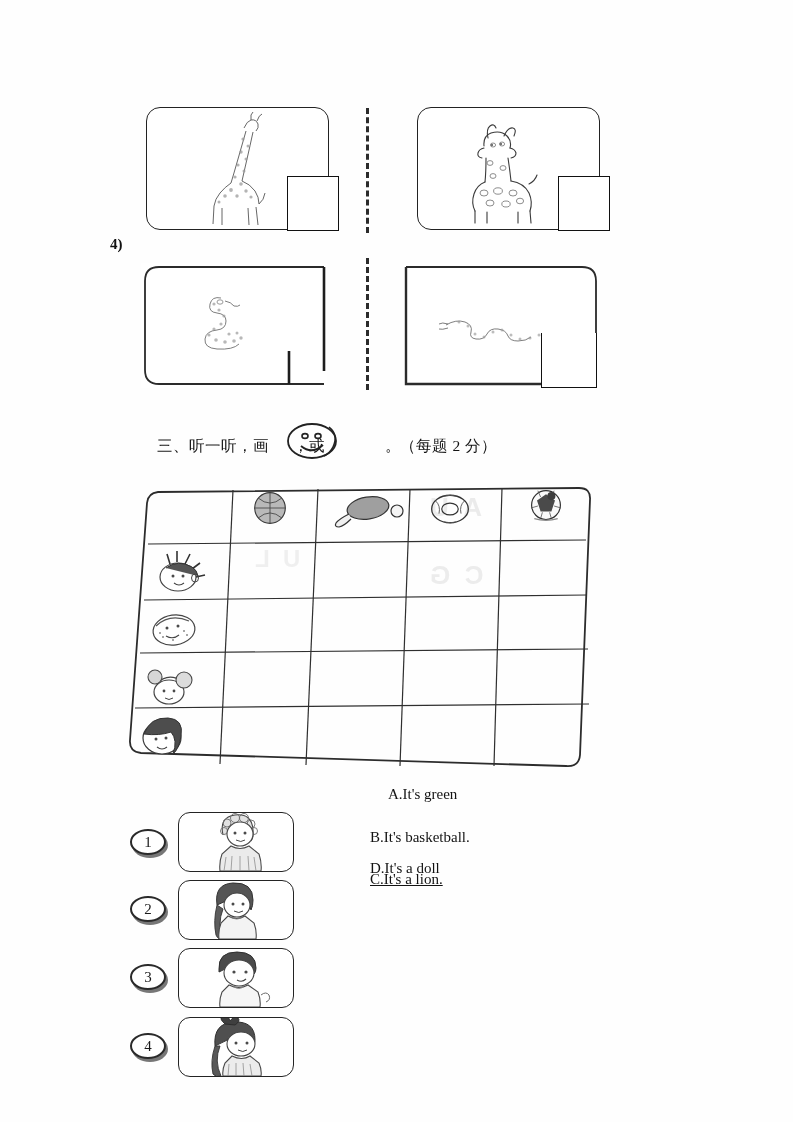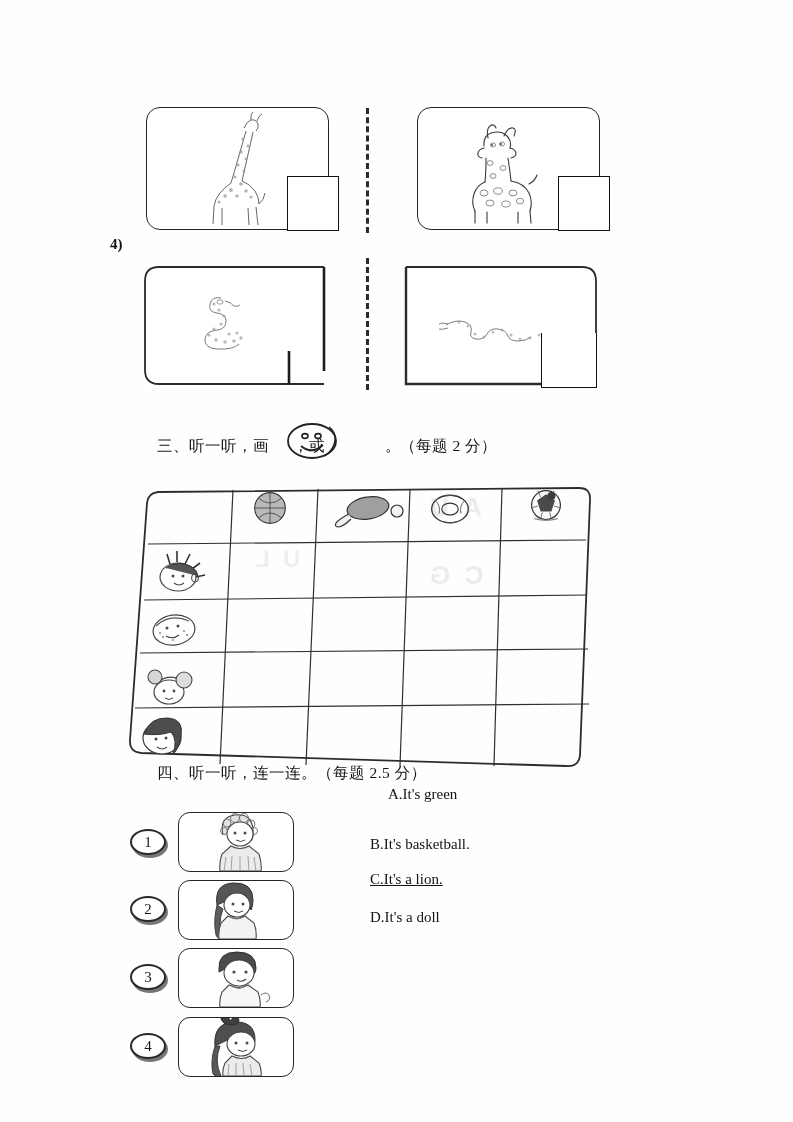--- a/index.html
+++ b/index.html
@@ -386,21 +386,20 @@
 
     <svg class="cell-icon" width="56" height="48" viewBox="0 0 56 48" style="left:8px; top:236px; width:56px; height:48px;">
       <ellipse cx="26" cy="24" rx="19" ry="16" fill="#fff" stroke="#3a3a3a" stroke-width="1.2"></ellipse>
       <path d="M8 20 q6 -17 24 -16 q16 1 13 18 q-2 13 -8 18 q5 -14 -2 -22 q-12 4 -27 2 Z" fill="#4d4d4d" stroke="#333" stroke-width="1"></path>
       <circle class="ink-f" cx="20" cy="25" r="1.5"></circle>
       <circle class="ink-f" cx="30" cy="24" r="1.5"></circle>
       <path d="M21 33 q5 4 10 0" fill="none" stroke="#444" stroke-width="1.1"></path>
     </svg>
   </div>
 
-  <div class="cn" style="left:112px; top:763px;">四、听一听，连一连。（每题 2.5 分）</div>
 
   <div class="bubble" style="left:130px; top:829px;">
     <span>1</span>
   </div>
   <div class="bubble" style="left:130px; top:896px;">
     <span>2</span>
   </div>
   <div class="bubble" style="left:130px; top:964px;">
     <span>3</span>
   </div>
@@ -473,18 +472,18 @@
       <g stroke="#8f8f8f" stroke-width=".8" fill="none">
         <path d="M50 46 l-1 12"></path>
           <path d="M57 45 l0 13"></path>
         <path d="M64 45 l1 13"></path>
           <path d="M71 46 l2 12"></path>
       </g>
     </svg>
   </div>
 
   <div class="en" style="left:388px; top:786px;">A.It's green</div>
-  <div class="en" style="left:370px; top:829px;margin-top:7px;">B.It's basketball.</div>
+  <div class="en" style="left:370px; top:829px;">B.It's basketball.</div>
   <div class="en" style="left:370px; top:871px;text-decoration:underline;">C.It's a lion.</div>
-  <div class="en" style="left:370px; top:909px;">D.It's a doll</div>
+  <div class="en" style="left:370px; top:860px;">D.It's a doll</div>
 
 
 </div>
 
 </body></html>

